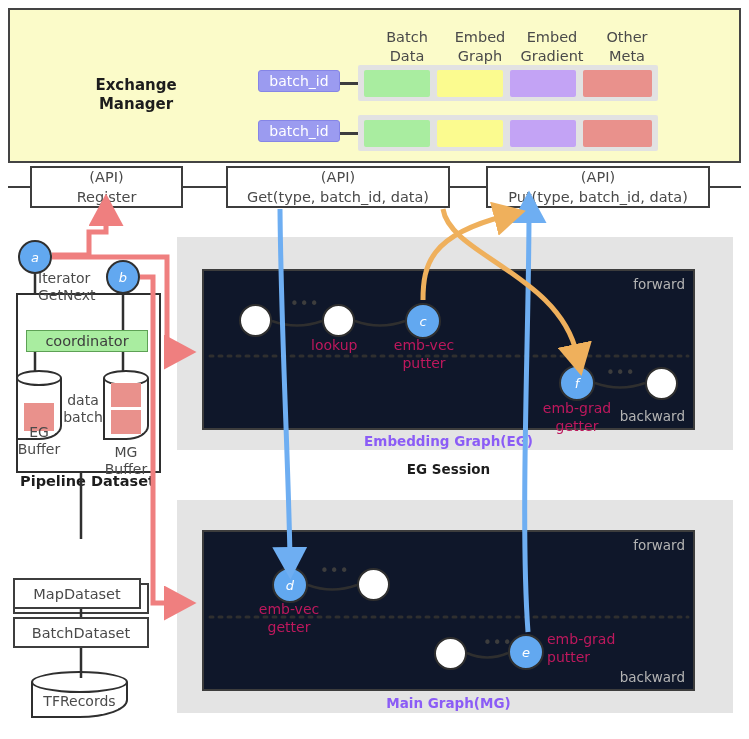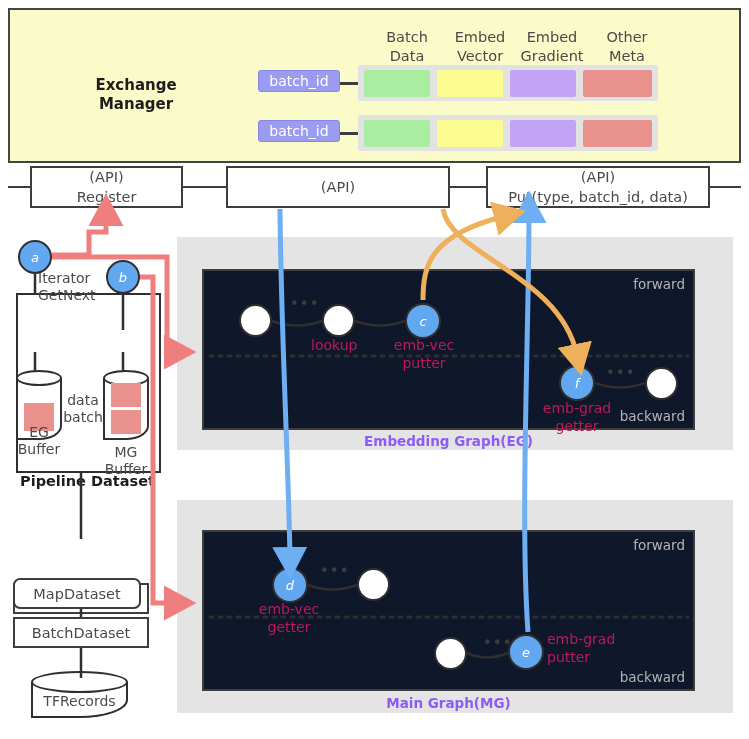--- a/index.html
+++ b/index.html
@@ -99,21 +99,21 @@
       <div>Exchange</div>
       <div>Manager</div>
     </div>
 
     <div class="abs col-head" style="left:354px;">
       <div>Batch</div>
       <div>Data</div>
     </div>
     <div class="abs col-head" style="left:427px;">
       <div>Embed</div>
-      <div>Vector</div>
+      <div>Graph</div>
     </div>
     <div class="abs col-head" style="left:499px;">
       <div>Embed</div>
       <div>Gradient</div>
     </div>
     <div class="abs col-head" style="left:574px;">
       <div>Other</div>
       <div>Meta</div>
     </div>
 
@@ -139,32 +139,34 @@
       <div class="abs cell" style="left:225px;top:4.5px;width:69px;background:#e9918c;"></div>
     </div>
   </div>
 
   <div class="abs api-box" style="left:30px;top:166px;width:153px;height:42px;">
     <div>(API)</div>
     <div>Register</div>
   </div>
   <div class="abs api-box" style="left:226px;top:166px;width:224px;height:42px;">
     <div>(API)</div>
+    <div>Get(type, batch_id, data)</div>
   </div>
   <div class="abs api-box" style="left:486px;top:166px;width:224px;height:42px;">
     <div>(API)</div>
     <div>Put(type, batch_id, data)</div>
   </div>
 
   <div class="abs session-panel" style="left:177px;top:237px;width:556px;height:213px;"></div>
   <div class="abs graph-box" style="left:202px;top:269px;width:493px;height:161px;">
     <div class="abs fb-label" style="right:8px;top:5px;">forward</div>
     <div class="abs fb-label" style="right:8px;bottom:4px;">backward</div>
   </div>
   <div class="abs graph-caption" style="left:202px;top:433px;width:493px;">Embedding Graph(EG)</div>
+  <div class="abs session-caption" style="left:202px;top:461px;width:493px;">EG Session</div>
 
   <div class="abs node" style="left:239px;top:304px;width:33px;height:33px;"></div>
   <div class="abs dots3" style="left:290px;top:301px;">•••</div>
   <div class="abs node" style="left:322px;top:304px;width:33px;height:33px;"></div>
   <div class="abs nlabel" style="left:311px;top:336px;">lookup</div>
   <div class="abs node blue" style="left:405px;top:303px;width:36px;height:36px;">
     <span>c</span>
   </div>
   <div class="abs nlabel" style="left:382px;top:336px;width:84px;text-align:center;">
     <div>emb-vec</div>
@@ -202,20 +204,23 @@
   <div class="abs dots3" style="left:483px;top:640px;">•••</div>
   <div class="abs node blue" style="left:508px;top:634px;width:36px;height:36px;">
     <span>e</span>
   </div>
   <div class="abs nlabel" style="left:547px;top:630px;">
     <div>emb-grad</div>
     <div>putter</div>
   </div>
 
   <div class="abs" style="left:16px;top:293px;width:145px;height:180px;border:2px solid #2f2f2f;background:#ffffff;"></div>
+  <div class="abs" id="coordinator" style="left:26px;top:330px;width:122px;height:22px;">
+    <span>coordinator</span>
+  </div>
 
   <div class="abs cyl-body" style="left:16px;top:378px;width:46px;height:62px;"></div>
   <div class="abs cyl-top" style="left:16px;top:370px;width:46px;height:16px;"></div>
   <div class="abs cyl-fill" style="left:24px;top:403px;width:30px;height:28px;"></div>
   <div class="abs ptext" style="left:10px;top:424px;width:58px;">
     <div>EG</div>
     <div>Buffer</div>
   </div>
 
   <div class="abs cyl-body" style="left:103px;top:378px;width:46px;height:62px;"></div>
@@ -242,21 +247,21 @@
   <div class="abs node blue" style="left:18px;top:240px;width:34px;height:34px;">
     <span>a</span>
   </div>
   <div class="abs node blue" style="left:106px;top:260px;width:34px;height:34px;">
     <span>b</span>
   </div>
 
   <div class="abs pipe-box" style="left:13px;top:539px;width:136px;height:31px;margin-top:44px;">
     <span>PrefetchDataset</span>
   </div>
-  <div class="abs pipe-box" style="left:13px;top:578px;width:128px;height:31px;border-radius:7px;">
+  <div class="abs pipe-box" style="left:13px;top:578px;width:128px;height:31px;">
     <span>MapDataset</span>
   </div>
   <div class="abs pipe-box" style="left:13px;top:617px;width:136px;height:31px;">
     <span>BatchDataset</span>
   </div>
 
   <div class="abs cyl-body" style="left:31px;top:682px;width:97px;height:36px;border-radius:0 0 50%/0 0 18px 18px;"></div>
   <div class="abs cyl-top" style="left:31px;top:671px;width:97px;height:22px;"></div>
   <div class="abs ptext" style="left:31px;top:693px;width:97px;">TFRecords</div>
 

